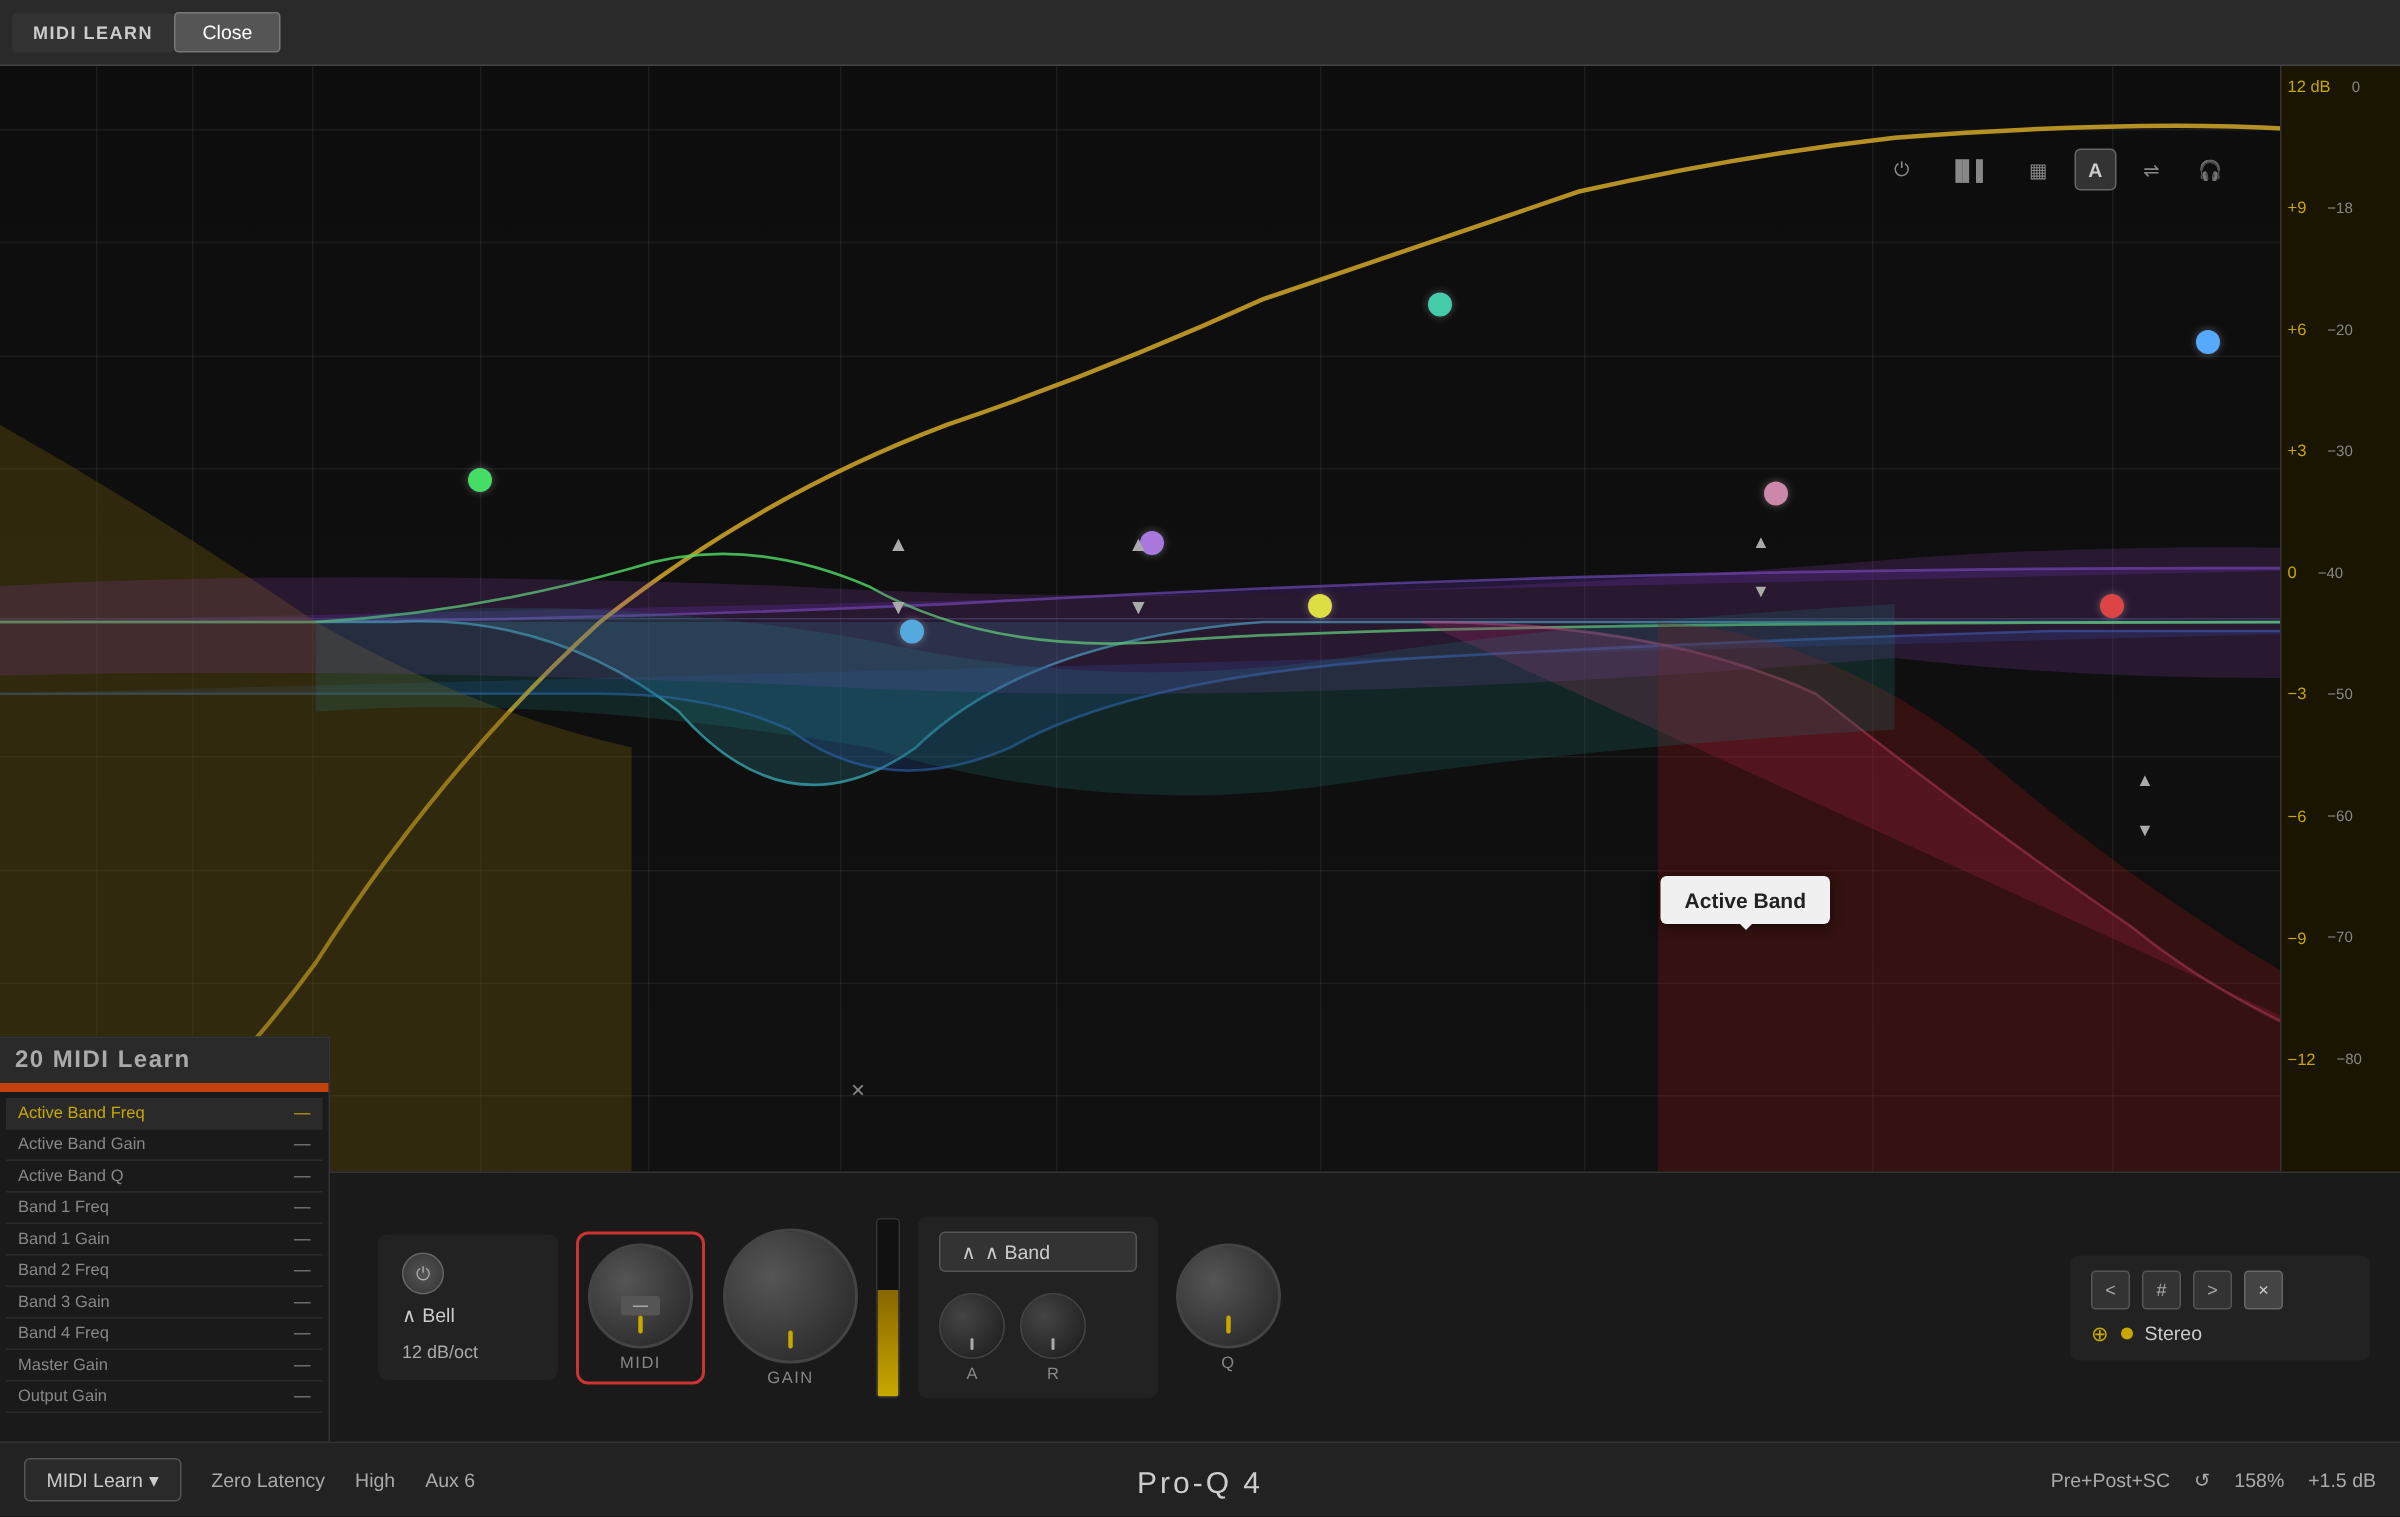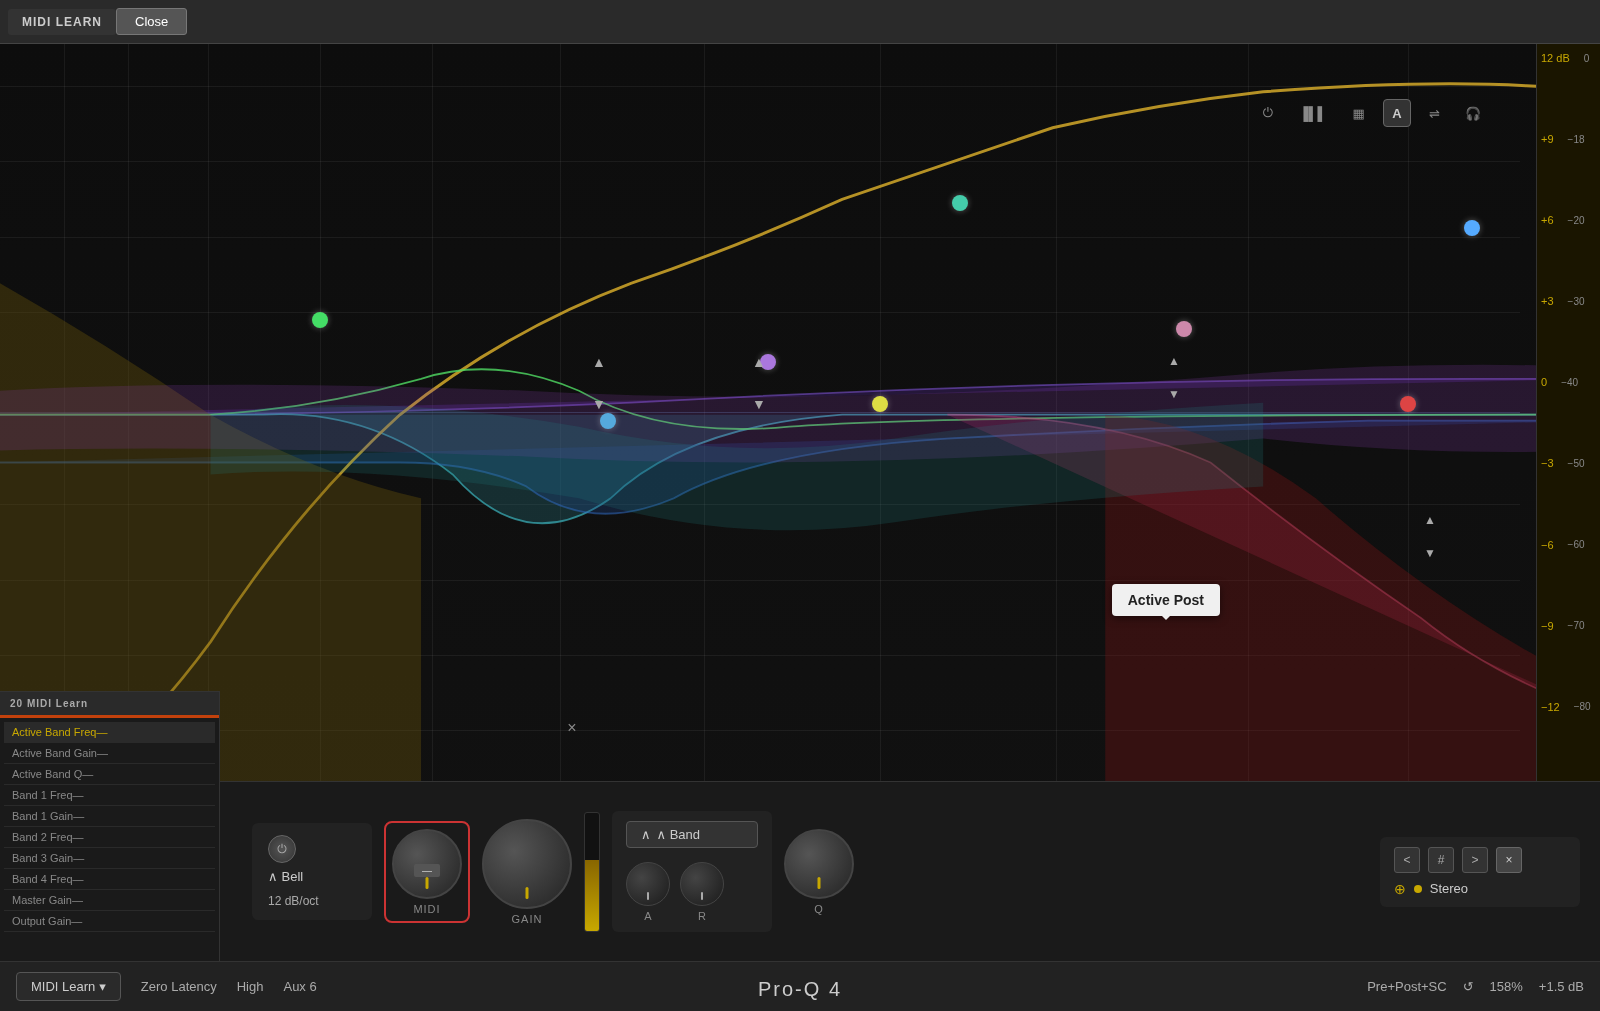--- a/index.html
+++ b/index.html
@@ -32,21 +32,21 @@
       overflow: hidden;
     }
 
     
     #eq-svg {
       position: absolute; top: 0; left: 0; width: 100%; height: 100%;
     }
 
     
     #db-scale {
-      position: absolute; right: 0; top: 0; bottom: 0; width: 64px;
+      position: absolute; right: 0; top: 0; bottom: 0; width: 80px;
       background: #1a1500; display: flex; flex-direction: column; justify-content: space-between;
       padding: 8px 4px; border-left: 1px solid #333;
     }
     .db-label { color: #c8a800; font-size: 11px; text-align: right; padding-right: 6px; }
     .db-line-label { color: #888; font-size: 10px; text-align: left; padding-left: 4px; }
 
     
     #active-band-tooltip {
       position: absolute; right: 380px; top: 540px;
       background: #f0f0f0; color: #222; padding: 8px 16px; border-radius: 4px;
@@ -126,28 +126,28 @@
       display: flex; align-items: center; gap: 6px;
     }
 
     
     #midi-learn-panel {
       position: absolute; bottom: 50px; left: 0; width: 220px; height: 270px;
       background: #1a1a1a; border-right: 1px solid #333; border-top: 1px solid #333;
       z-index: 10; display: flex; flex-direction: column;
     }
     #midi-learn-title {
-      background: #2a2a2a; color: #aaa; font-size: 10px; font-weight: bold;
-      padding: 6px 10px; letter-spacing: 1px; border-bottom: 3px solid #c2410c;
+      background: #2a2a2a; color: #aaa; font-size: 16px; font-weight: bold;
+      padding: 6px 10px; letter-spacing: 1px; border-bottom: 6px solid #c2410c;
     }
     #midi-learn-list {
       flex: 1; overflow-y: auto; padding: 4px;
     }
     .midi-item {
-      display: flex; justify-content: flex-start; padding: 4px 8px;
+      display: flex; justify-content: space-between; padding: 4px 8px;
       color: #888; font-size: 11px; border-bottom: 1px solid #2a2a2a;
     }
     .midi-item.active { background: #2a2a2a; color: #c8a800; }
 
     
     #status-bar {
       position: absolute; bottom: 0; left: 0; right: 0; height: 50px;
       background: #222; border-top: 1px solid #333; display: flex; align-items: center;
       padding: 0 16px; gap: 20px; z-index: 20;
     }
@@ -358,21 +358,21 @@
 
     <div id="eq-toolbar">
       <span class="toolbar-btn">⏻</span>
       <span class="toolbar-btn">▐▌▌</span>
       <span class="toolbar-btn">▦</span>
       <span class="a-btn">A</span>
       <span class="toolbar-btn">⇌</span>
       <span class="toolbar-btn">🎧</span>
     </div>
 
-    <div id="active-band-tooltip">Active Post</div>
+    <div id="active-band-tooltip">Active Band</div>
 
     <div style="position:absolute;bottom:2px;left:0;right:80px;display:flex;justify-content:space-around;padding:0 20px;">
       <span class="freq-tick" style="position:relative;transform:none;">20</span>
       <span class="freq-tick" style="position:relative;transform:none;">50</span>
       <span class="freq-tick" style="position:relative;transform:none;">100</span>
       <span class="freq-tick" style="position:relative;transform:none;">200</span>
       <span class="freq-tick" style="position:relative;transform:none;">500</span>
       <span class="freq-tick" style="position:relative;transform:none;">1k</span>
       <span class="freq-tick" style="position:relative;transform:none;">2k</span>
       <span class="freq-tick" style="position:relative;transform:none;">5k</span>

